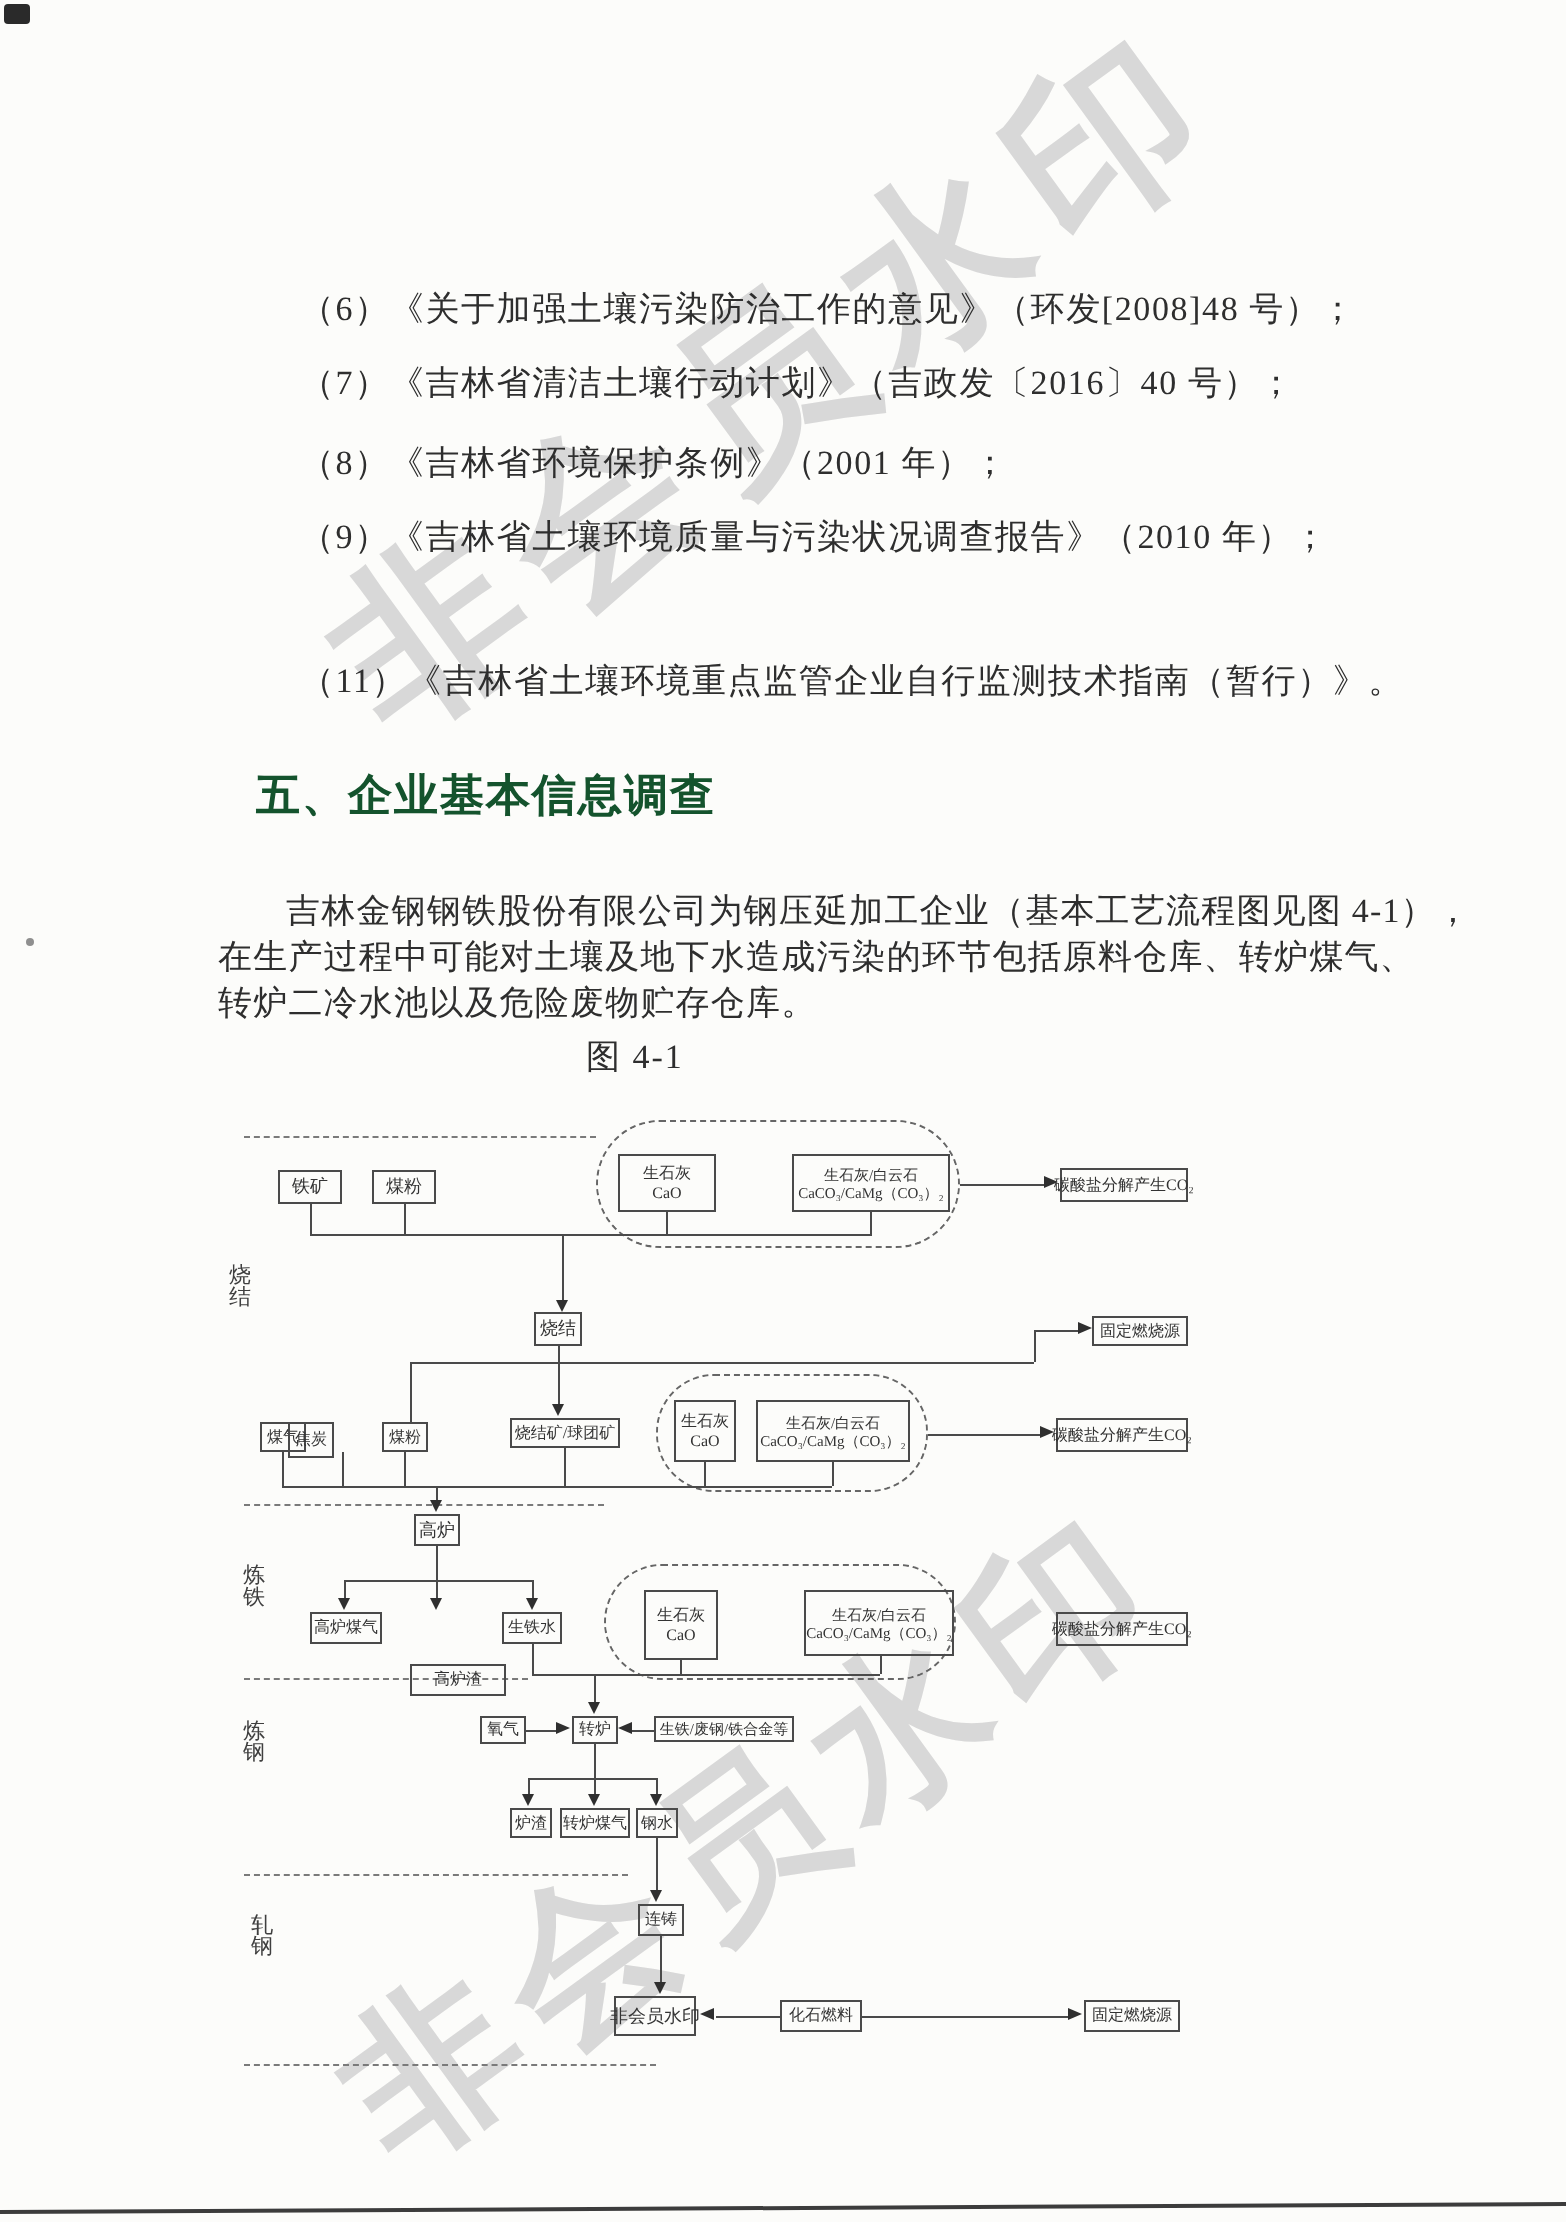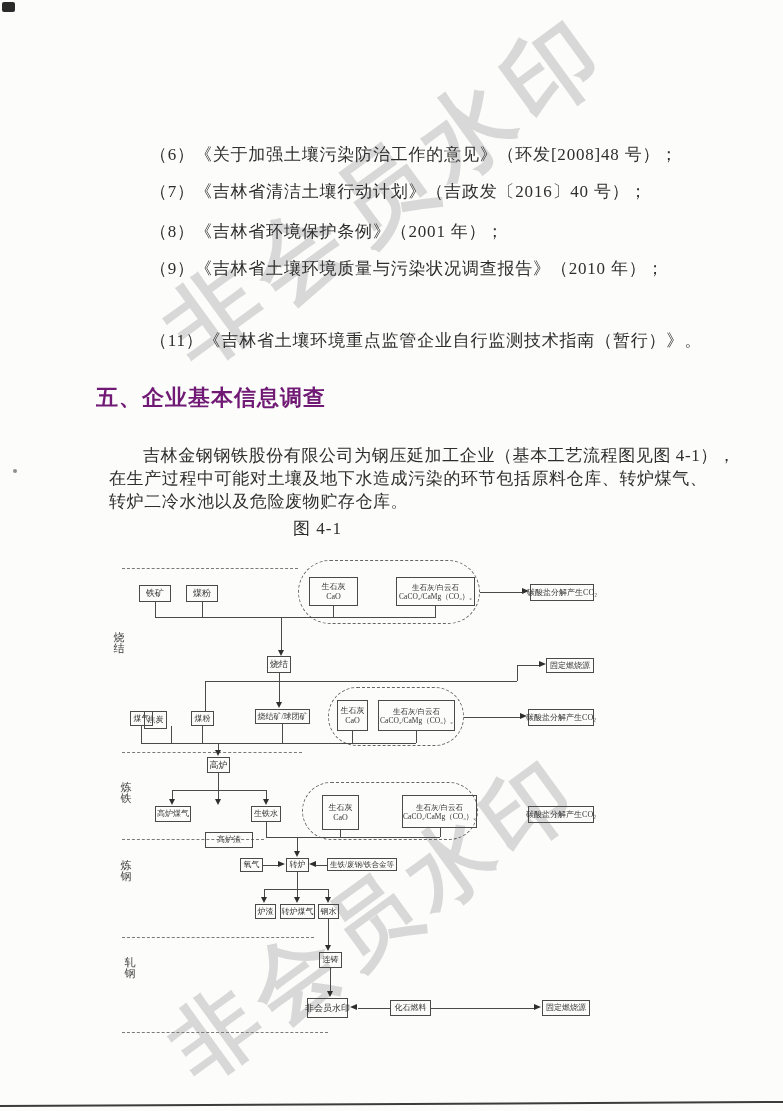--- a/index.html
+++ b/index.html
@@ -7,21 +7,21 @@
         font-family:"Liberation Serif","DejaVu Serif",serif;color:#2e2e2e;}
   
   .wm{position:absolute;color:#d8d8d8;font-family:"Liberation Sans","DejaVu Sans",sans-serif;
       font-weight:bold;white-space:nowrap;z-index:0;user-select:none;}
   #wm1{left:128px;top:128px;font-size:92px;letter-spacing:12px;transform:rotate(-36deg);transform-origin:center;}
   #wm2{left:136px;top:860px;font-size:86px;letter-spacing:10px;transform:rotate(-36deg);transform-origin:center;}
   .content{position:absolute;z-index:1;}
   
   .ref{position:absolute;left:150px;font-size:17px;letter-spacing:0.8px;white-space:nowrap;}
   
-  #heading{position:absolute;left:96px;top:383px;font-size:22px;font-weight:bold;color:#701a75;
+  #heading{position:absolute;left:128px;top:383px;font-size:22px;font-weight:bold;color:#14532d;
            font-family:"Liberation Sans","DejaVu Sans",sans-serif;letter-spacing:1px;}
   .para{position:absolute;left:109px;font-size:17px;letter-spacing:0.6px;white-space:nowrap;}
   #caption{position:absolute;left:293px;top:517px;font-size:17px;letter-spacing:1px;}
   
   .fbox{position:absolute;border:1px solid #4a4a4a;box-sizing:border-box;display:flex;flex-direction:column;
         align-items:center;justify-content:center;text-align:center;font-size:9px;line-height:1.2;
         color:#333;background:transparent;white-space:nowrap;z-index:2;}
   .f8{font-size:8px;} .f75{font-size:7.5px;}
   .ell{position:absolute;border:1px dashed #666;box-sizing:border-box;z-index:1;}
   .dash{position:absolute;border-top:1px dashed #7a7a7a;height:0;z-index:1;}

